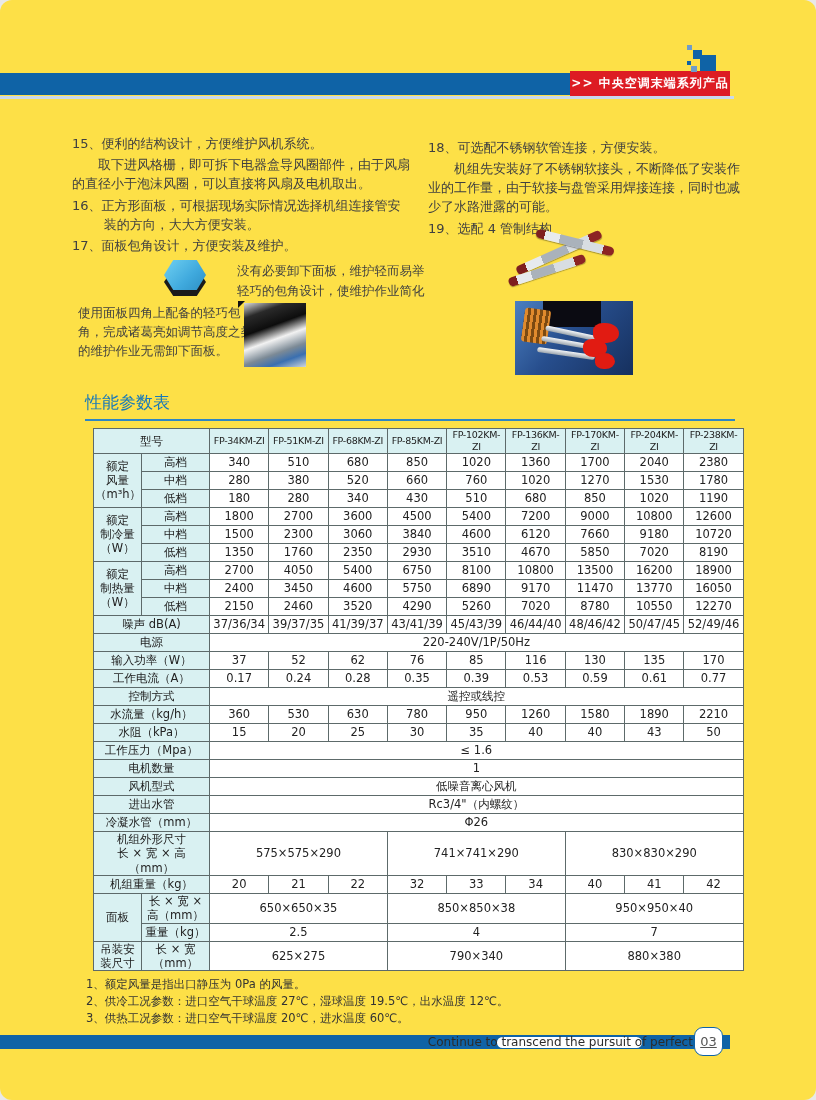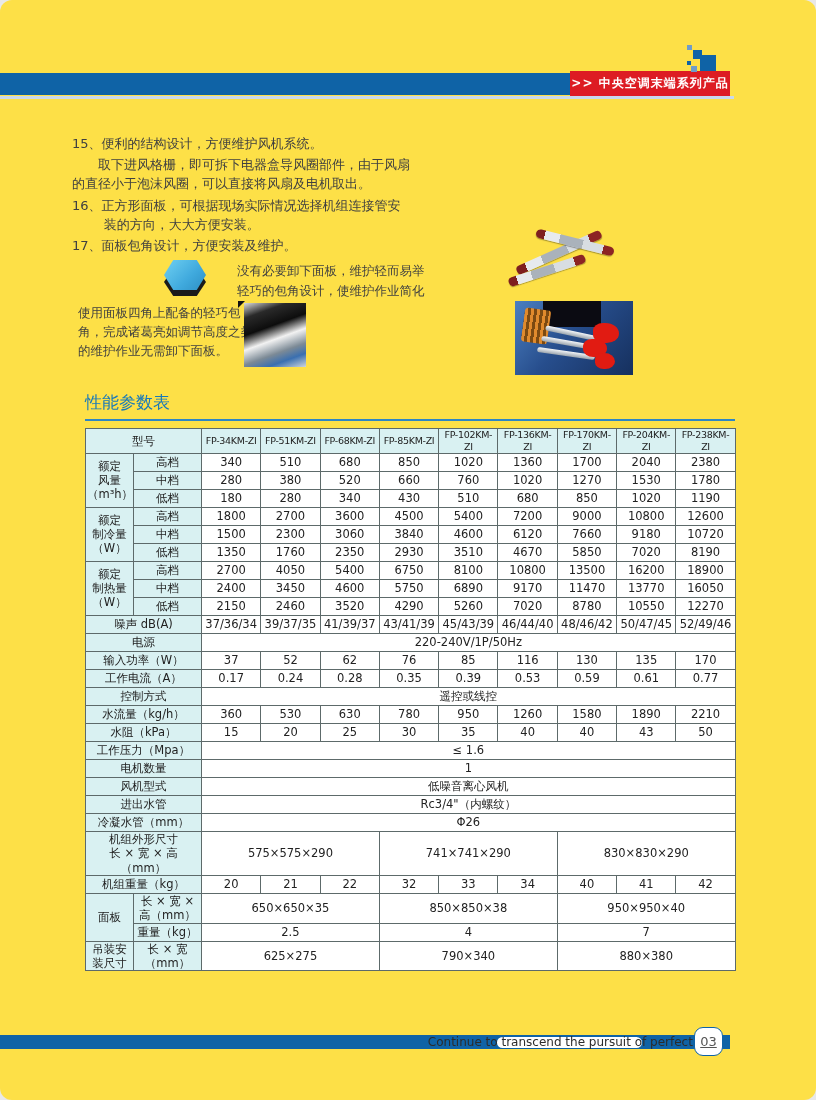--- a/index.html
+++ b/index.html
@@ -42,21 +42,21 @@
   .cutaway-photo { position:absolute; left:515px; top:301px; width:118px; height:74px;
     background:linear-gradient(130deg,#4b7fc0 0%,#274e8d 45%,#16305e 100%); overflow:hidden; }
   .cutaway-photo .dark { position:absolute; left:28px; top:0; width:58px; height:26px; background:#0b0b12; }
   .cutaway-photo .coil { position:absolute; left:8px; top:8px; width:26px; height:34px;
     background:repeating-linear-gradient(90deg,#e08a2d 0 3px,#7c4a12 3px 6px); border-radius:3px; transform:rotate(8deg); }
   .cutaway-photo .pipe { position:absolute; height:5px; background:linear-gradient(#f4f6f8,#9aa4ad); border-radius:3px; }
   .cutaway-photo .blob { position:absolute; background:#e11b12; border-radius:40% 55% 50% 45%; }
   
   .section-title { position:absolute; left:85px; top:391px; font-size:17px; font-weight:normal; color:#1779ba; }
   .title-rule { position:absolute; left:85px; top:419px; width:650px; height:2px; background:#2e86c4; }
-  .spec-wrap { position:absolute; left:85px; top:428px; }
+  .spec-wrap { position:absolute; left:93px; top:428px; }
   table.spec { border-collapse:collapse; table-layout:fixed; width:650px; font-size:11.5px; color:#222; }
   table.spec td { border:1px solid #5d6a6a; background:#fff; text-align:center; vertical-align:middle;
     padding:0 1px; height:17px; line-height:1.25; white-space:pre-line; overflow:hidden; }
   table.spec td.lbl { background:#d9f1f2; }
   table.spec td.mod { background:#d9f1f2; font-size:9.5px; letter-spacing:-0.3px; }
   
   .notes { position:absolute; left:86px; top:976px; font-size:11.5px; line-height:17px; color:#333; }
   
   .footer-bar { position:absolute; left:0; top:1035px; width:730px; height:14px; background:#0f63a6; }
   .slogan-pill { position:absolute; left:497px; top:1036.5px; width:145px; height:11px; background:#fff;
@@ -94,20 +94,25 @@
   </div>
   <div class="corner-note-left">使用面板四角上配备的轻巧包角，完成诸葛亮如调节高度之类的维护作业无需卸下面板。</div>
   <div class="corner-note-right">
     <div>没有必要卸下面板，维护轻而易举</div>
     <div>轻巧的包角设计，使维护作业简化</div>
   </div>
   <div class="corner-photo">
     <div class="cursor"></div>
   </div>
 
+  <div class="col" style="left:428px; top:138px; width:324px;">
+    <p class="feat">18、可选配不锈钢软管连接，方便安装。</p>
+    <p class="body-p">机组先安装好了不锈钢软接头，不断降低了安装作业的工作量，由于软接与盘管采用焊接连接，同时也减少了水路泄露的可能。</p>
+    <p class="feat">19、选配 4 管制结构</p>
+  </div>
 
   <div class="hose-photo">
     <div class="hose" style="left:8px;top:22px;width:92px;transform:rotate(-24deg);"></div>
     <div class="hose" style="left:2px;top:40px;width:80px;transform:rotate(-18deg);"></div>
     <div class="hose" style="left:30px;top:12px;width:80px;transform:rotate(14deg);border-radius:8px;"></div>
   </div>
   <div class="cutaway-photo">
     <div class="dark"></div>
     <div class="coil"></div>
     <div class="pipe" style="left:30px;top:30px;width:55px;transform:rotate(12deg);"></div>
@@ -384,18 +389,23 @@
             <td class="lbl">长 × 宽
 （mm）</td>
             <td colspan="3">625×275</td>
             <td colspan="3">790×340</td>
             <td colspan="3">880×380</td>
           </tr>
         </tbody>
     </table>
   </div>
 
+  <div class="notes">
+    <div>1、额定风量是指出口静压为 0Pa 的风量。</div>
+    <div>2、供冷工况参数：进口空气干球温度 27℃，湿球温度 19.5℃，出水温度 12℃。</div>
+    <div>3、供热工况参数：进口空气干球温度 20℃，进水温度 60℃。</div>
+  </div>
 
   <div class="footer-bar"></div>
   <div class="slogan-pill">Continue to transcend the pursuit of perfection</div>
   <div class="page-badge">03</div>
 
 </div>
 
 </body></html>

